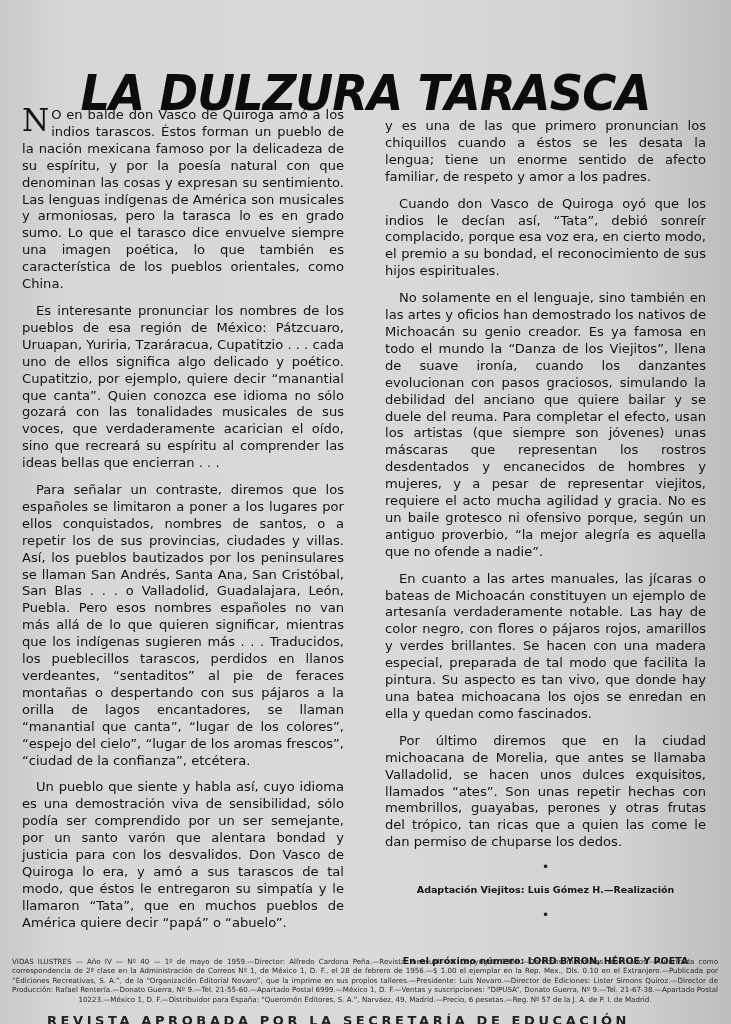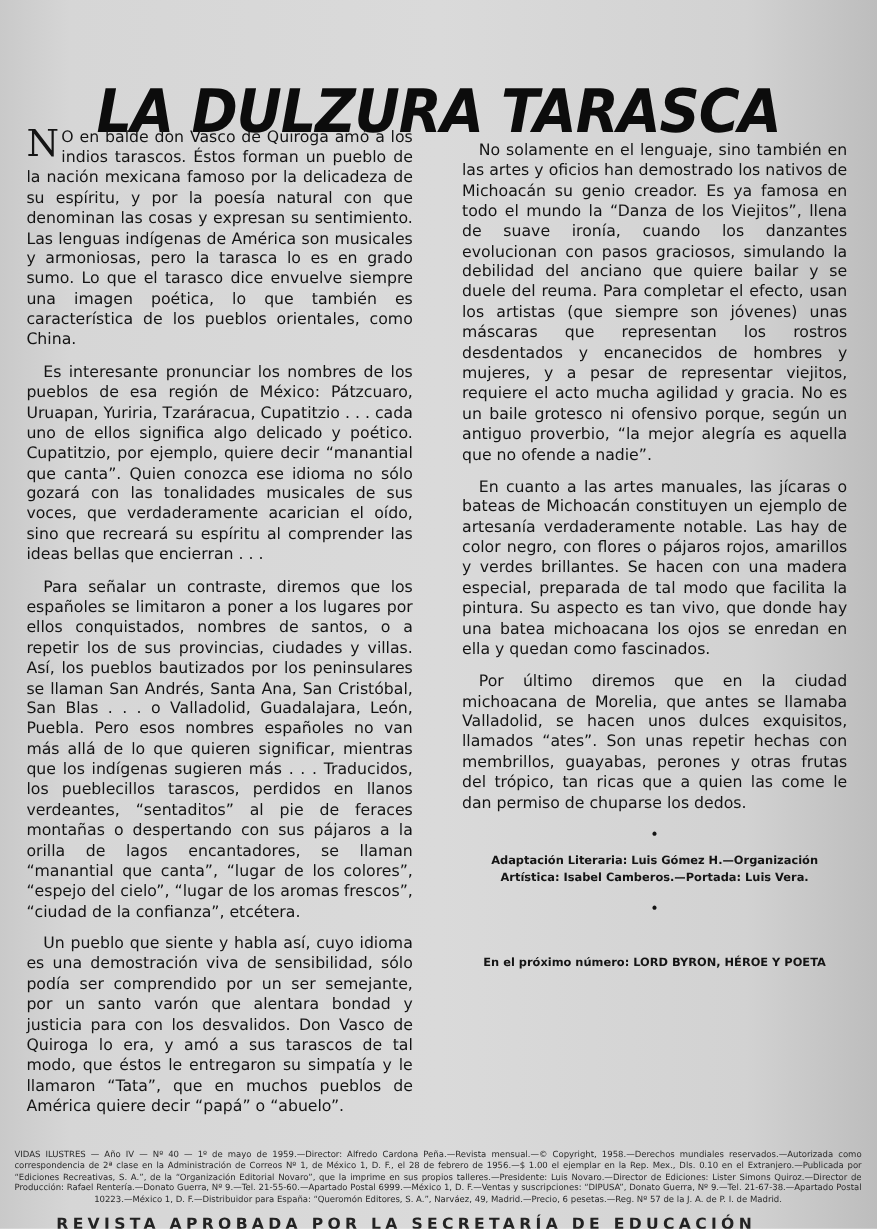--- a/index.html
+++ b/index.html
@@ -54,27 +54,28 @@
 <h1 class="title">LA DULZURA TARASCA</h1>
 
 <div class="col col-left">
   <p class="first"><span class="dropcap">N</span><span>O en balde don Vasco de Quiroga amó a los indios tarascos. Éstos forman un pueblo de la nación mexicana famoso por la delicadeza de su espíritu, y por la poesía natural con que denominan las cosas y expresan su sentimiento. Las lenguas indígenas de América son musicales y armoniosas, pero la tarasca lo es en grado sumo. Lo que el tarasco dice envuelve siempre una imagen poética, lo que también es característica de los pueblos orientales, como China.</span></p>
   <p>Es interesante pronunciar los nombres de los pueblos de esa región de México: Pátzcuaro, Uruapan, Yuriria, Tzaráracua, Cupatitzio . . . cada uno de ellos significa algo delicado y poético. Cupatitzio, por ejemplo, quiere decir “manantial que canta”. Quien conozca ese idioma no sólo gozará con las tonalidades musicales de sus voces, que verdaderamente acarician el oído, sino que recreará su espíritu al comprender las ideas bellas que encierran . . .</p>
   <p>Para señalar un contraste, diremos que los españoles se limitaron a poner a los lugares por ellos conquistados, nombres de santos, o a repetir los de sus provincias, ciudades y villas. Así, los pueblos bautizados por los peninsulares se llaman San Andrés, Santa Ana, San Cristóbal, San Blas . . . o Valladolid, Guadalajara, León, Puebla. Pero esos nombres españoles no van más allá de lo que quieren significar, mientras que los indígenas sugieren más . . . Traducidos, los pueblecillos tarascos, perdidos en llanos verdeantes, “sentaditos” al pie de feraces montañas o despertando con sus pájaros a la orilla de lagos encantadores, se llaman “manantial que canta”, “lugar de los colores”, “espejo del cielo”, “lugar de los aromas frescos”, “ciudad de la confianza”, etcétera.</p>
   <p>Un pueblo que siente y habla así, cuyo idioma es una demostración viva de sensibilidad, sólo podía ser comprendido por un ser semejante, por un santo varón que alentara bondad y justicia para con los desvalidos. Don Vasco de Quiroga lo era, y amó a sus tarascos de tal modo, que éstos le entregaron su simpatía y le llamaron “Tata”, que en muchos pueblos de América quiere decir “papá” o “abuelo”.</p>
 </div>
 
 <div class="col col-right">
+  <p class="first">y es una de las que primero pronuncian los chiquillos cuando a éstos se les desata la lengua; tiene un enorme sentido de afecto familiar, de respeto y amor a los padres.</p>
+  <p>Cuando don Vasco de Quiroga oyó que los indios le decían así, “Tata”, debió sonreír complacido, porque esa voz era, en cierto modo, el premio a su bondad, el reconocimiento de sus hijos espirituales.</p>
   <p>No solamente en el lenguaje, sino también en las artes y oficios han demostrado los nativos de Michoacán su genio creador. Es ya famosa en todo el mundo la “Danza de los Viejitos”, llena de suave ironía, cuando los danzantes evolucionan con pasos graciosos, simulando la debilidad del anciano que quiere bailar y se duele del reuma. Para completar el efecto, usan los artistas (que siempre son jóvenes) unas máscaras que representan los rostros desdentados y encanecidos de hombres y mujeres, y a pesar de representar viejitos, requiere el acto mucha agilidad y gracia. No es un baile grotesco ni ofensivo porque, según un antiguo proverbio, “la mejor alegría es aquella que no ofende a nadie”.</p>
   <p>En cuanto a las artes manuales, las jícaras o bateas de Michoacán constituyen un ejemplo de artesanía verdaderamente notable. Las hay de color negro, con flores o pájaros rojos, amarillos y verdes brillantes. Se hacen con una madera especial, preparada de tal modo que facilita la pintura. Su aspecto es tan vivo, que donde hay una batea michoacana los ojos se enredan en ella y quedan como fascinados.</p>
   <p>Por último diremos que en la ciudad michoacana de Morelia, que antes se llamaba Valladolid, se hacen unos dulces exquisitos, llamados “ates”. Son unas repetir hechas con membrillos, guayabas, perones y otras frutas del trópico, tan ricas que a quien las come le dan permiso de chuparse los dedos.</p>
 
   <div class="bullet">•</div>
   <div class="credits" style="margin-top:10px">
-    <div>Adaptación Literaria: Luis Gómez H.—Organización</div>
-    <div>Artística: Isabel Camberos.—Portada: Luis Vera.</div>
+    <div>Adaptación Viejitos: Luis Gómez H.—Realización</div>
   </div>
   <div class="bullet" style="margin-top:12px">•</div>
   <div class="next">En el próximo número: LORD BYRON, HÉROE Y POETA</div>
 </div>
 
 <div class="imprint">VIDAS ILUSTRES — Año IV — Nº 40 — 1º de mayo de 1959.—Director: Alfredo Cardona Peña.—Revista mensual.—© Copyright, 1958.—Derechos mundiales reservados.—Autorizada como correspondencia de 2ª clase en la Administración de Correos Nº 1, de México 1, D. F., el 28 de febrero de 1956.—$ 1.00 el ejemplar en la Rep. Mex., Dls. 0.10 en el Extranjero.—Publicada por “Ediciones Recreativas, S. A.”, de la “Organización Editorial Novaro”, que la imprime en sus propios talleres.—Presidente: Luis Novaro.—Director de Ediciones: Lister Simons Quiroz.—Director de Producción: Rafael Rentería.—Donato Guerra, Nº 9.—Tel. 21-55-60.—Apartado Postal 6999.—México 1, D. F.—Ventas y suscripciones: “DIPUSA”, Donato Guerra, Nº 9.—Tel. 21-67-38.—Apartado Postal 10223.—México 1, D. F.—Distribuidor para España: “Queromón Editores, S. A.”, Narváez, 49, Madrid.—Precio, 6 pesetas.—Reg. Nº 57 de la J. A. de P. I. de Madrid.</div>
 <div class="approval">REVISTA APROBADA POR LA SECRETARÍA DE EDUCACIÓN PÚBLICA</div>
 
 </body></html>

